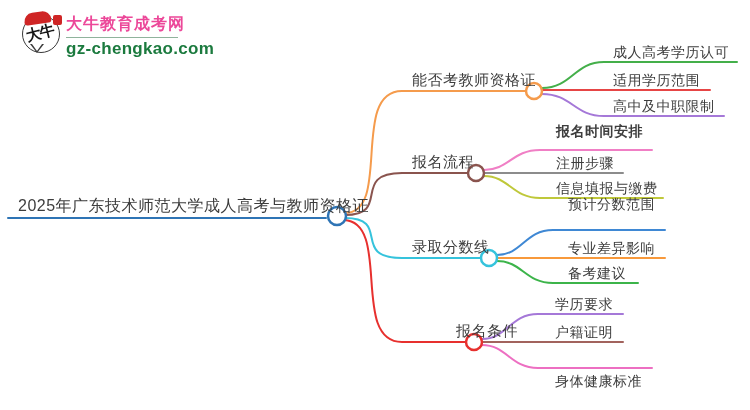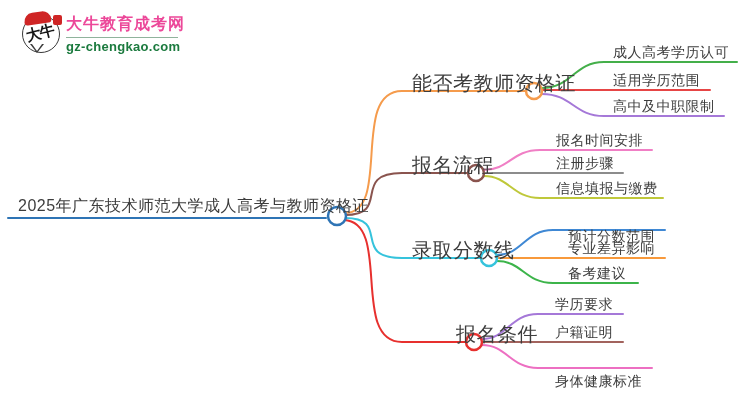--- a/index.html
+++ b/index.html
@@ -1,34 +1,34 @@
 <!DOCTYPE html>
 <html><head>
 <meta charset="utf-8">
 <style>
   html,body{margin:0;padding:0;}
   body{font-family:"Liberation Sans","DejaVu Sans",sans-serif;background:#fff;}
   .canvas{position:relative;width:750px;height:410px;background:#fff;overflow:hidden;}
   svg.map{position:absolute;left:0;top:0;}
   .node-label{position:absolute;white-space:nowrap;color:#3d3d3d;letter-spacing:.5px;line-height:1.25;}
   .root-label{font-size:16px;}
-  .branch-label{font-size:20px;}
+  .branch-label{font-size:15px;}
   .leaf-label{font-size:14px;text-align:center;}
   
   .logo{position:absolute;left:20px;top:12px;width:180px;height:50px;}
   .badge{position:absolute;left:2px;top:3px;width:36px;height:36px;border:1.6px solid #3a3a3a;border-radius:50%;background:#fff;}
   .badge-arc{position:absolute;left:1px;top:-4px;width:27px;height:12px;border-radius:14px 14px 5px 5px;background:#cf2525;transform:rotate(-8deg);}
   .badge-seal{position:absolute;right:-3px;top:-1px;width:9px;height:10px;background:#cf2525;border-radius:2px;}
   .badge-text{position:absolute;left:3px;top:8px;font-family:"DejaVu Serif","Liberation Serif",serif;font-weight:bold;font-size:15px;color:#151515;transform:rotate(-14deg);letter-spacing:-1px;}
   .badge-tail-outer{position:absolute;left:7px;bottom:-8px;width:0;height:0;border:7px solid transparent;border-top:9px solid #3a3a3a;}
   .badge-tail-inner{position:absolute;left:9px;bottom:-4px;width:0;height:0;border:5px solid transparent;border-top:7px solid #fff;}
   .logo-text{position:absolute;left:46px;top:2px;width:130px;}
   .site-name{color:#ec4899;font-weight:bold;font-size:16px;letter-spacing:1px;white-space:nowrap;}
   .logo-divider{height:1px;background:#8fb39c;margin:2px 0 1px;width:112px;}
-  .site-url{color:#1b7a3e;font-weight:bold;font-size:13px;letter-spacing:.3px;white-space:nowrap;}
+  .site-url{color:#1b7a3e;font-weight:bold;font-size:17px;letter-spacing:.3px;white-space:nowrap;}
 </style>
 </head>
 <body>
 
 <div class="canvas">
 
   <svg class="map" width="750" height="410" viewBox="0 0 750 410">
     <g fill="none" stroke-width="2" stroke-linecap="round">
 
       <path d="M8,218 L326,218" stroke="#2e74b5"></path>
@@ -77,26 +77,26 @@
   </div>
 
   <div class="node-label root-label" style="left:18px;top:196px;">2025年广东技术师范大学成人高考与教师资格证</div>
 
   <div class="node-label branch-label" style="left:412px;top:71px;">能否考教师资格证</div>
   <div class="node-label leaf-label" style="left:613px;top:44px;">成人高考学历认可</div>
   <div class="node-label leaf-label" style="left:613px;top:72px;">适用学历范围</div>
   <div class="node-label leaf-label" style="left:613px;top:98px;">高中及中职限制</div>
 
   <div class="node-label branch-label" style="left:412px;top:153px;">报名流程</div>
-  <div class="node-label leaf-label" style="left:556px;top:132px;">报名时间安排</div>
+  <div class="node-label leaf-label" style="left:556px;top:123px;font-weight:bold;">报名时间安排</div>
   <div class="node-label leaf-label" style="left:556px;top:155px;">注册步骤</div>
   <div class="node-label leaf-label" style="left:556px;top:180px;">信息填报与缴费</div>
 
   <div class="node-label branch-label" style="left:412px;top:238px;">录取分数线</div>
-  <div class="node-label leaf-label" style="left:568px;top:228px;">预计分数范围</div>
+  <div class="node-label leaf-label" style="left:568px;top:196px;">预计分数范围</div>
   <div class="node-label leaf-label" style="left:568px;top:240px;">专业差异影响</div>
   <div class="node-label leaf-label" style="left:568px;top:265px;">备考建议</div>
 
   <div class="node-label branch-label" style="left:412px;top:322px;margin-left:44px;">报名条件</div>
   <div class="node-label leaf-label" style="left:555px;top:296px;">学历要求</div>
   <div class="node-label leaf-label" style="left:555px;top:324px;">户籍证明</div>
   <div class="node-label leaf-label" style="left:555px;top:349px;margin-top:24px;">身体健康标准</div>
 
 </div>
 

